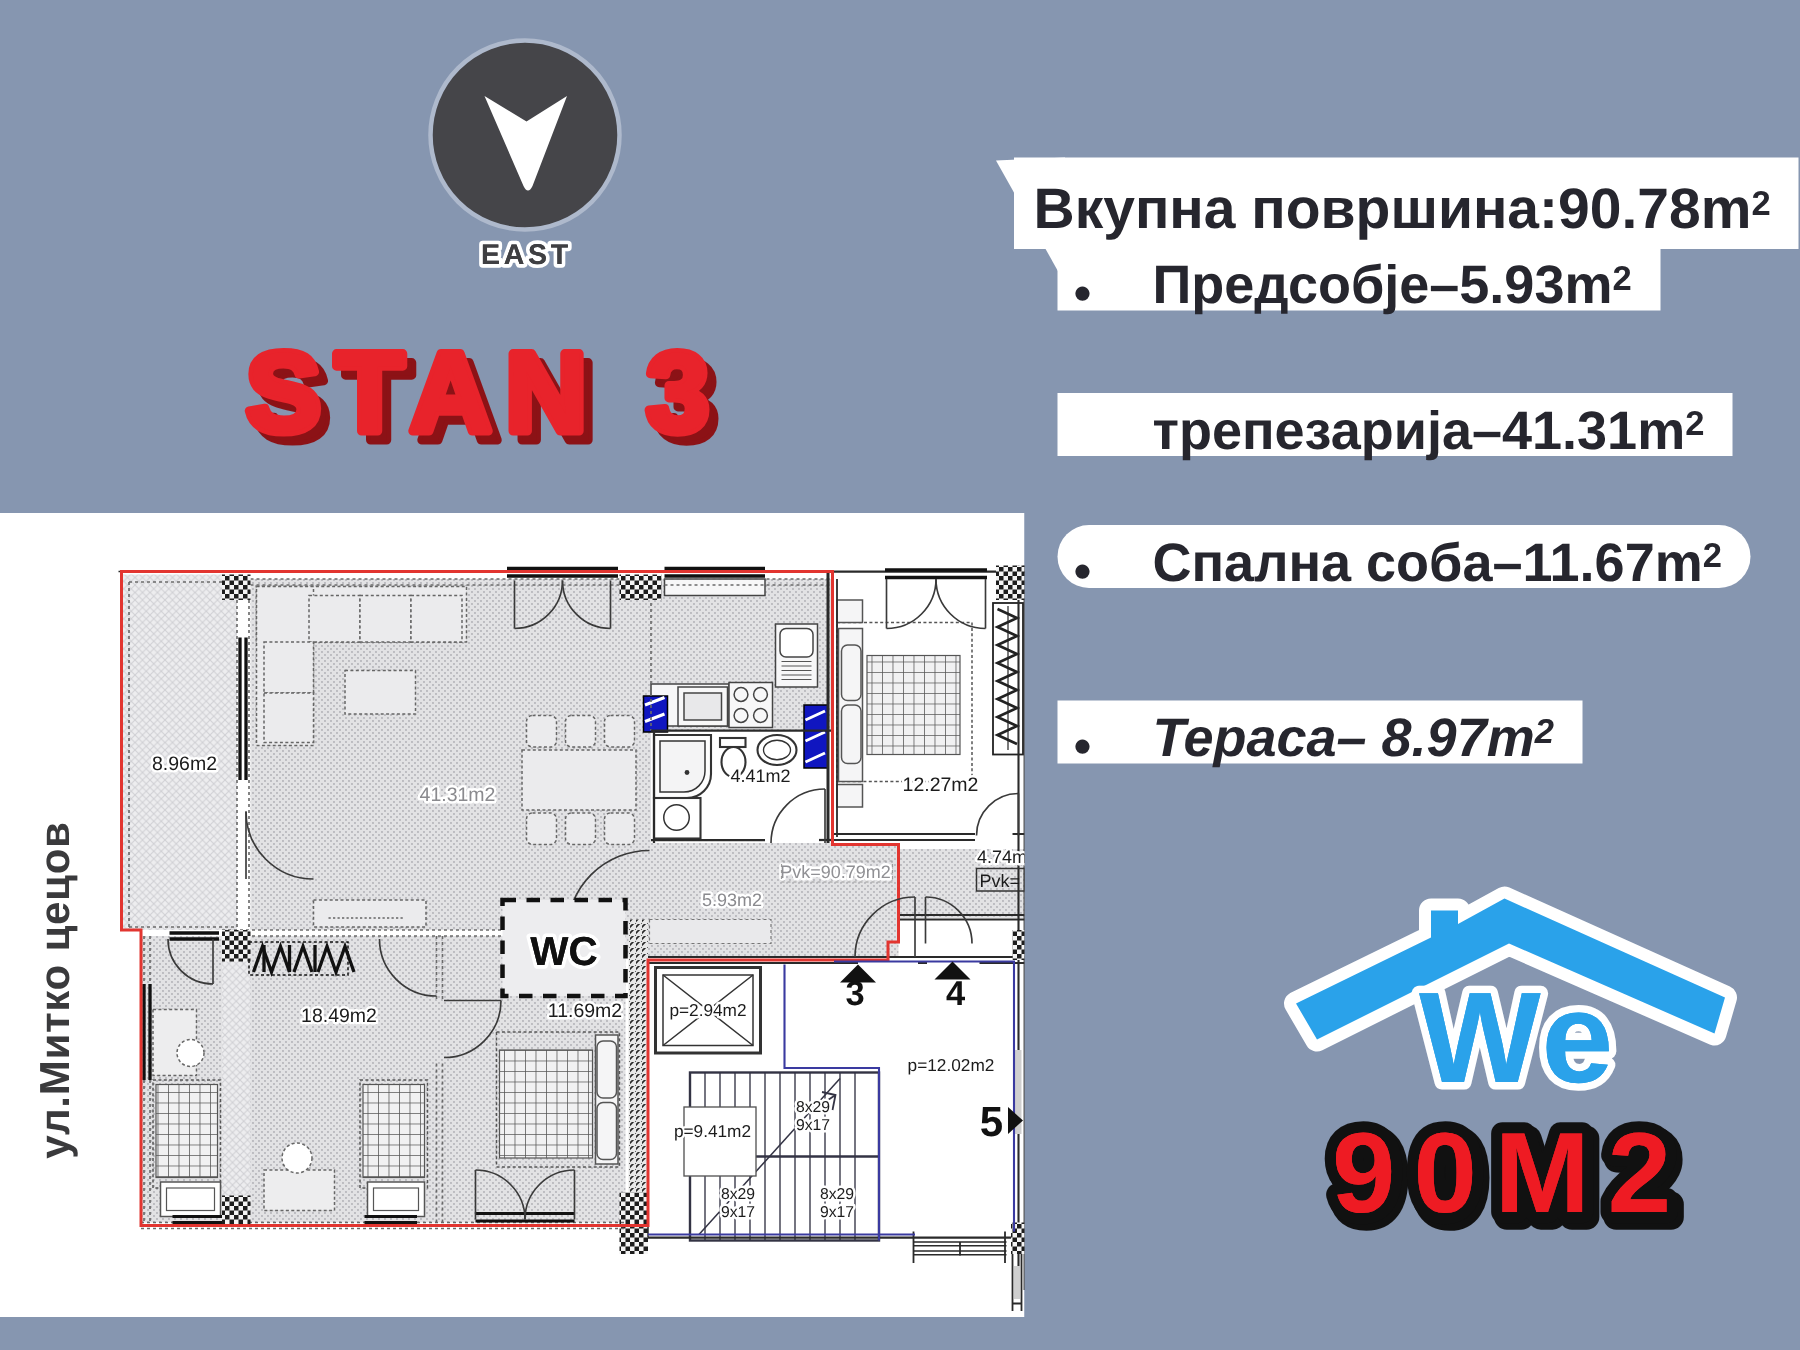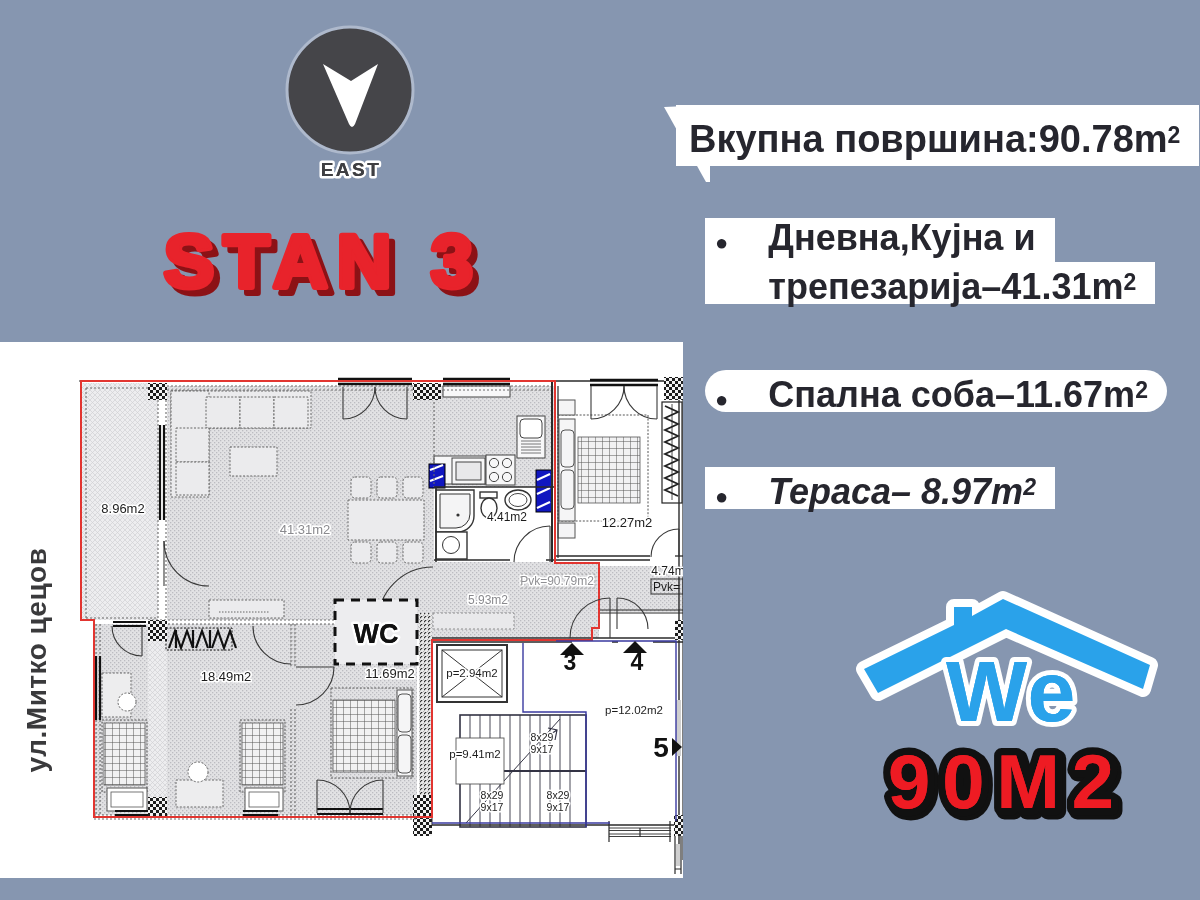--- a/index.html
+++ b/index.html
@@ -28,27 +28,27 @@
 </svg>
 
 <div class="abs" style="left:0;top:0;width:1200px;height:900px;pointer-events:none">
 
   <svg class="abs" style="left:660px;top:104px" width="50" height="80" viewBox="0 0 50 80">
       <polygon points="4,3 50,1 50,78 46,78" fill="#fff"></polygon>
     </svg>
 
   <div class="chip" style="left:676px;top:105px;height:61px;line-height:61px;font-size:38px;padding-left:13px;">Вкупна површина:90.78m<sup>2</sup></div>
 
-
-  <div class="chip" style="left:705px;top:218px;height:46px;">&nbsp;<span style="font-size:22px;">●</span>&nbsp;&nbsp;&nbsp; Дневна,Кујна и</div>
+  <div class="chip" style="left:705px;top:165px;">&nbsp;<span style="font-size:22px;">●</span>&nbsp;&nbsp;&nbsp; Предсобје–5.93m<sup>2</sup></div>
+
 
   <div class="chip" style="left:705px;top:262px;"><span style="visibility:hidden">&nbsp;<span style="font-size:22px;">●</span>&nbsp;&nbsp;&nbsp; </span>трепезарија–41.31m<sup>2</sup></div>
 
 
-  <div class="chip" style="left:705px;top:370px;border-radius:21px;">&nbsp;<span style="font-size:22px;">●</span>&nbsp;&nbsp;&nbsp; Спална соба–11.67m<sup>2</sup></div>
+  <div class="chip" style="left:705px;top:350px;border-radius:21px;">&nbsp;<span style="font-size:22px;">●</span>&nbsp;&nbsp;&nbsp; Спална соба–11.67m<sup>2</sup></div>
 
 
   <div class="chip" style="left:705px;top:467px;font-style:italic;">&nbsp;<span style="font-size:22px;">●</span>&nbsp;&nbsp;&nbsp; Тераса– 8.97m<sup>2</sup></div>
 </div>
 
 <svg class="abs" style="left:850px;top:585px" width="350" height="320" viewBox="0 0 350 320">
 
   <path d="M153 14 L300 80 L293 104 L156 44 L28 108 L14 84 L104 40 L104 22 L122 22 L122 31 Z" fill="#ffffff" stroke="#ffffff" stroke-width="16" stroke-linejoin="round"></path>
   <path d="M153 14 L300 80 L293 104 L156 44 L28 108 L14 84 L104 40 L104 22 L122 22 L122 31 Z" fill="#2aa2ea"></path>
 

